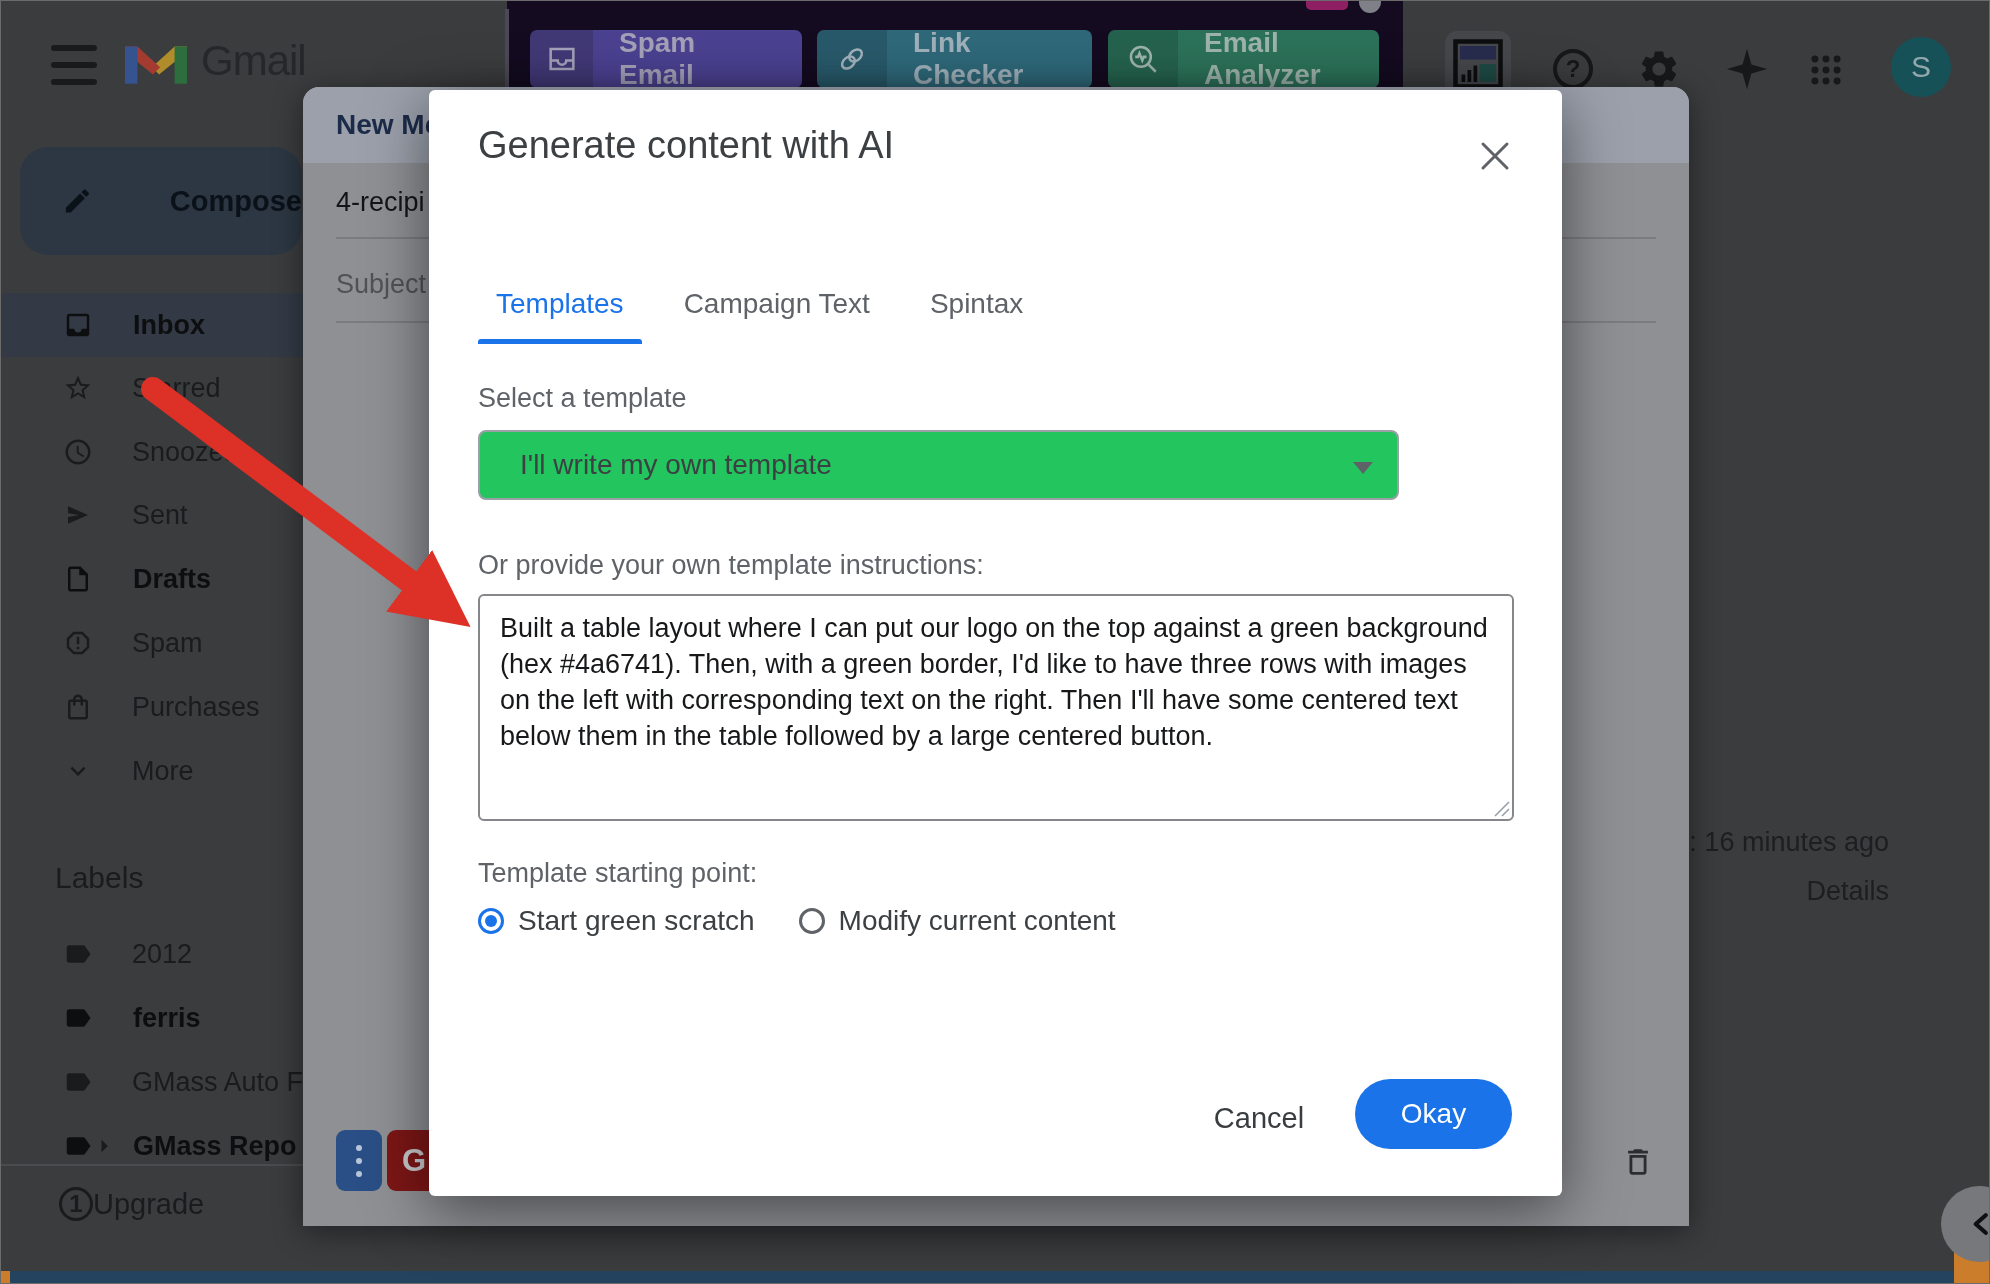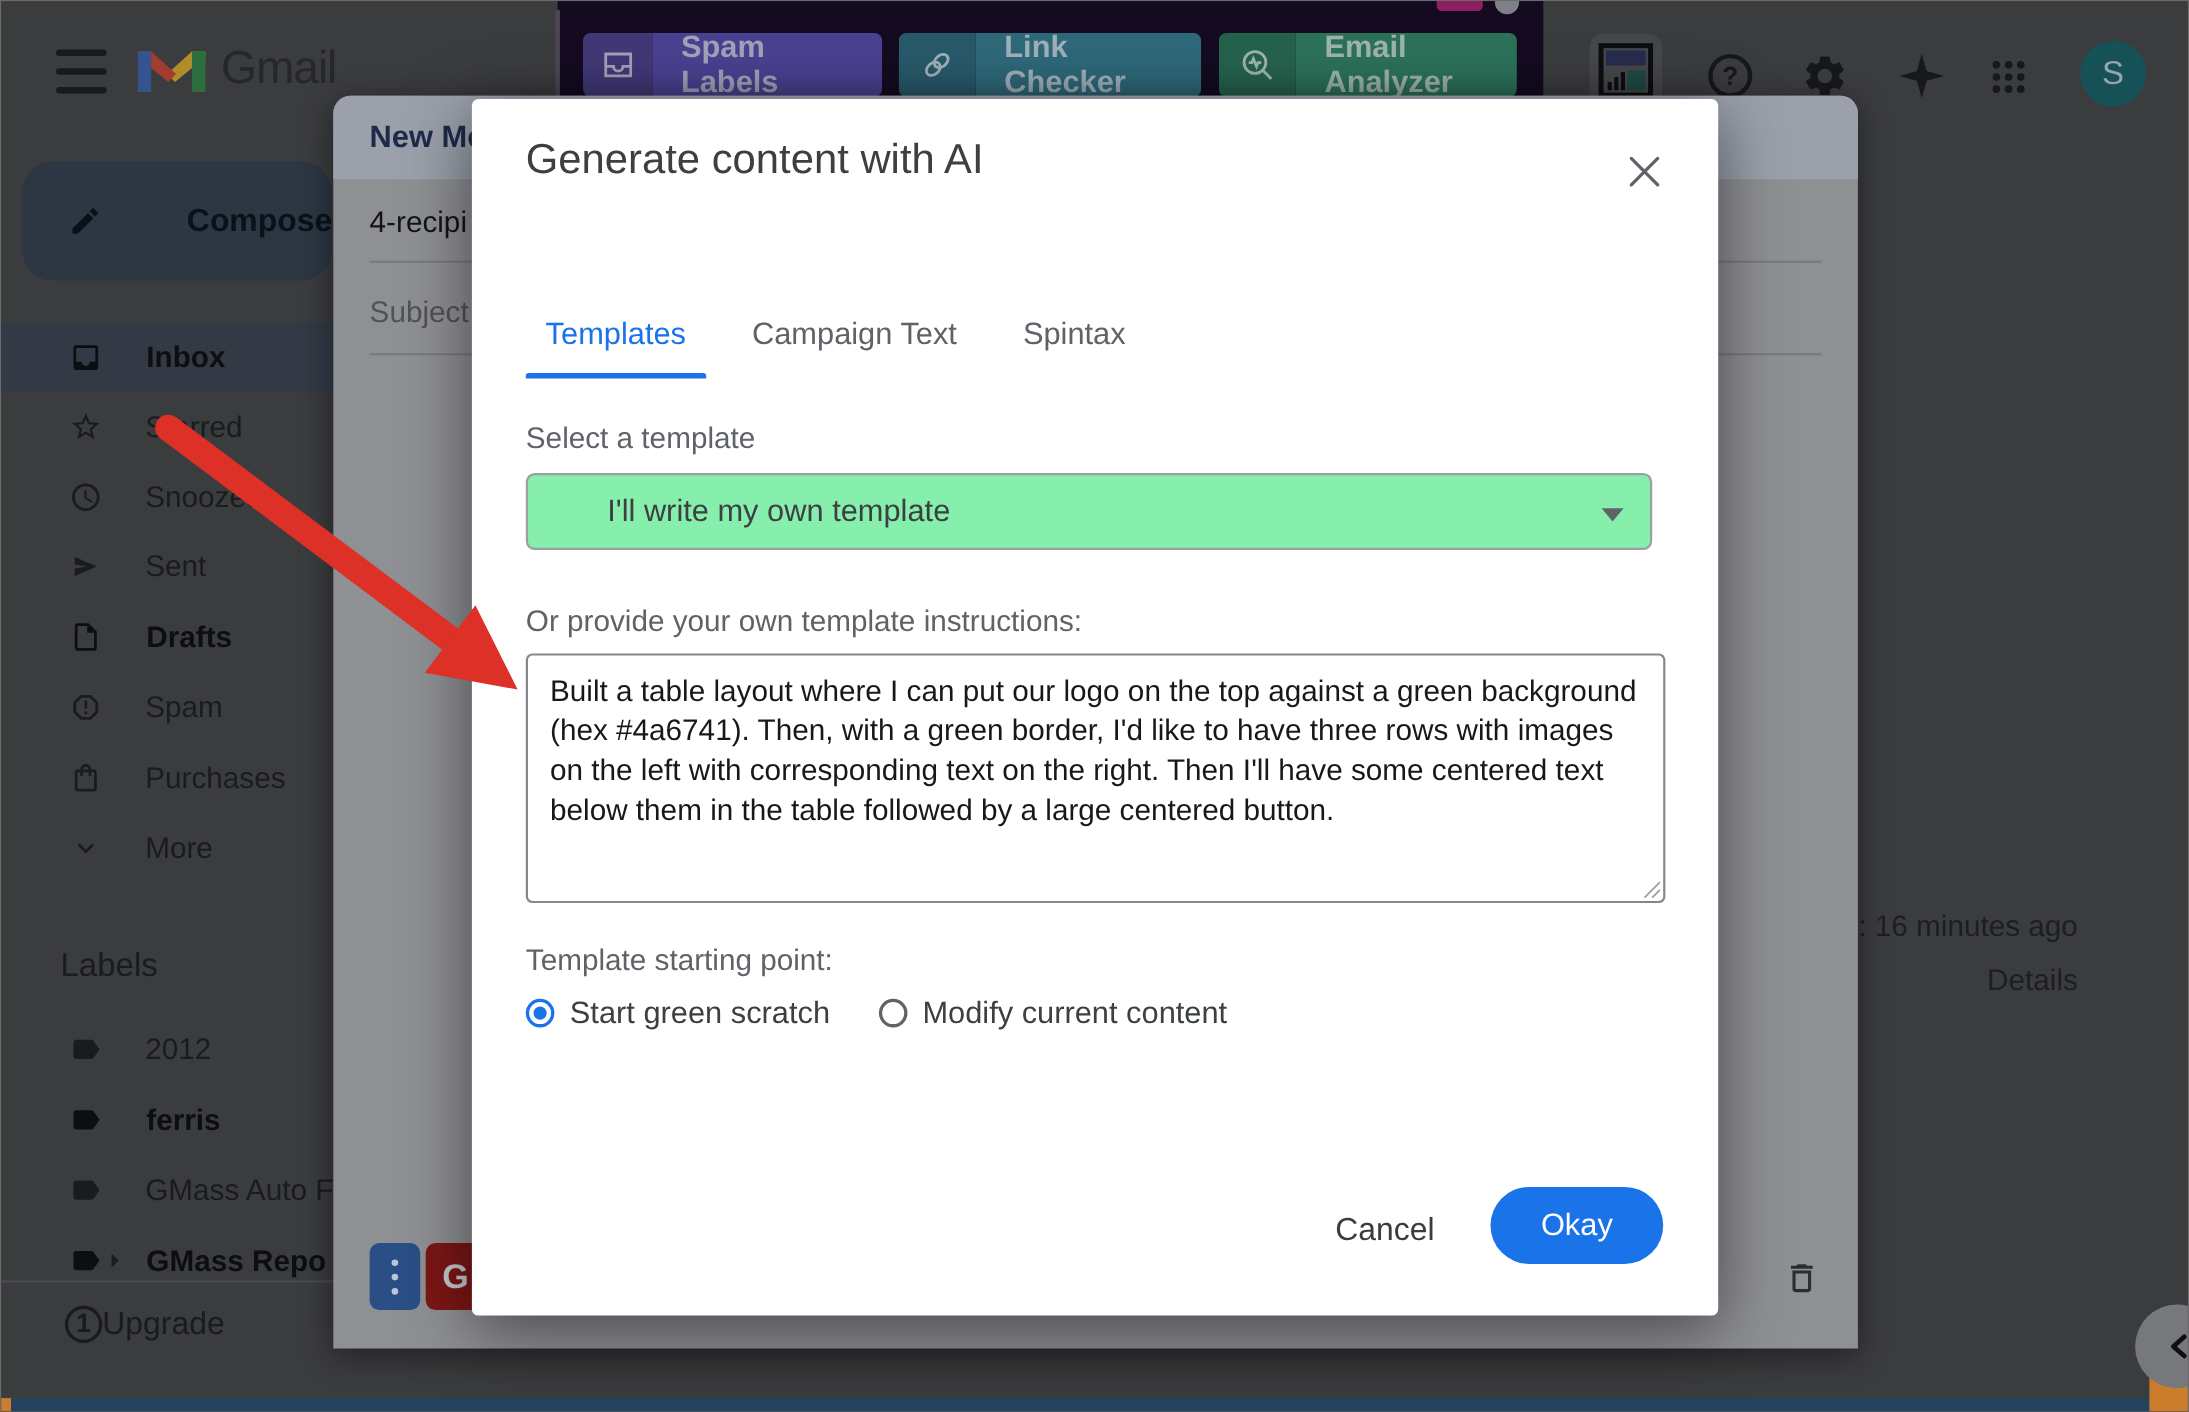--- a/index.html
+++ b/index.html
@@ -100,23 +100,23 @@
            border-radius:6px; box-shadow:0 14px 60px rgba(0,0,0,.5); z-index:10; }
   .modal-title { position:absolute; left:49px; top:34px; font-size:38px; color:#3c4043; }
   .modal-close { position:absolute; left:1048px; top:48px; width:36px; height:36px; cursor:pointer; }
   .tabs { position:absolute; left:49px; top:198px; display:flex;align-items:flex-end; }
   .tab { font-size:28px; color:#5f6368; padding:0 18px 24px 18px; margin-right:24px;
          position:relative; cursor:pointer; }
   .tab.active { color:#1a73e8; }
   .tab.active::after { content:""; position:absolute; left:0; right:0; bottom:0; height:5px;
                        background:#1a73e8; border-radius:3px 3px 0 0; }
   .field-label { position:absolute; left:49px; font-size:27px; color:#5f6368; }
-  .dropdown { position:absolute; left:49px; top:340px; width:1024px; height:70px;
+  .dropdown { position:absolute; left:49px; top:340px; width:921px; height:70px;
               border:2px solid #9aa0a6; border-radius:8px; display:flex; align-items:center;
-              cursor:pointer; background:#86efac;padding-left:32px; }
+              cursor:pointer; background:#22c55e; }
   .dropdown .val { font-size:28px; color:#3c4043; margin-left:40px; }
   .dd-arrow { position:absolute; right:24px; top:30px; width:0; height:0;
               border-left:10px solid transparent; border-right:10px solid transparent;
               border-top:12px solid #5f6368; }
   .instructions { position:absolute; left:49px; top:504px; width:1036px; height:227px;
                   border:2px solid #85878a; border-radius:6px; padding:14px 20px;
                   font-family:"Liberation Sans", sans-serif; font-size:27px; line-height:36px;
                   color:#17181a; resize:none; overflow:hidden; background:#fff; }
   .resize-grip { position:absolute; left:1062px; top:708px; width:20px; height:20px; }
   .radio-row { position:absolute; left:49px; top:815px; display:flex; align-items:center; }
@@ -309,21 +309,21 @@
     <div class="edge"></div>
     <div class="g-pill"></div>
     <div class="g-circ"></div>
 
     <div class="g-btn spam">
       <div class="seg">
         <svg viewBox="0 0 24 24">
             <path d="M4 5h16v14H4z M4 13h5c0 1.6 1.3 3 3 3s3-1.4 3-3h5" fill="none" stroke="#a3a0b8" stroke-width="1.8"></path>
           </svg>
       </div>
-      <div class="tlabel">Spam Labels</div>
+      <div class="tlabel">Spam Email</div>
     </div>
     <div class="g-btn link">
       <div class="seg">
         <svg viewBox="0 0 24 24">
           <g fill="none" stroke="#9fb0ba" stroke-width="1.8">
             <ellipse cx="9.5" cy="14.5" rx="5" ry="3.6" transform="rotate(-40 9.5 14.5)"></ellipse>
             <ellipse cx="14.5" cy="9.5" rx="5" ry="3.6" transform="rotate(-40 14.5 9.5)"></ellipse>
           </g>
         </svg>
       </div>

